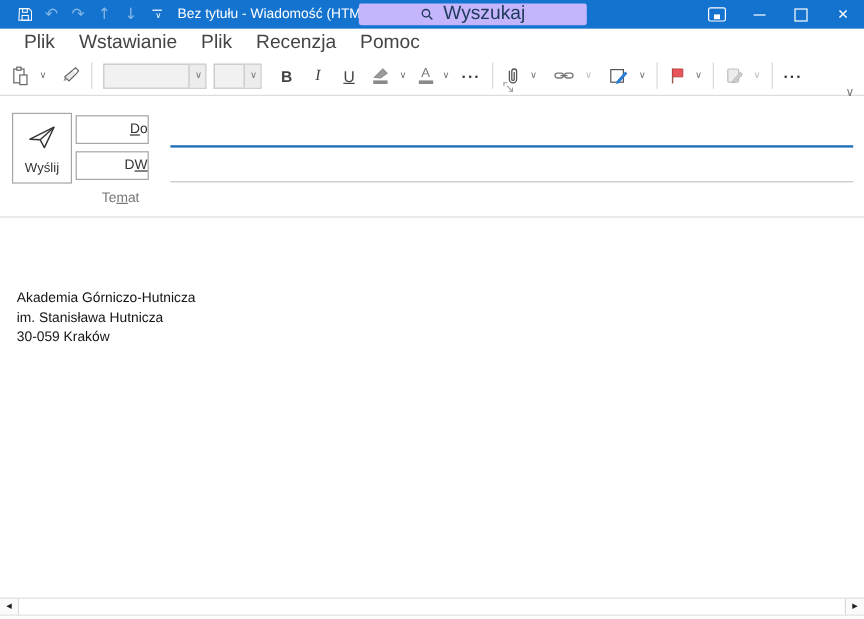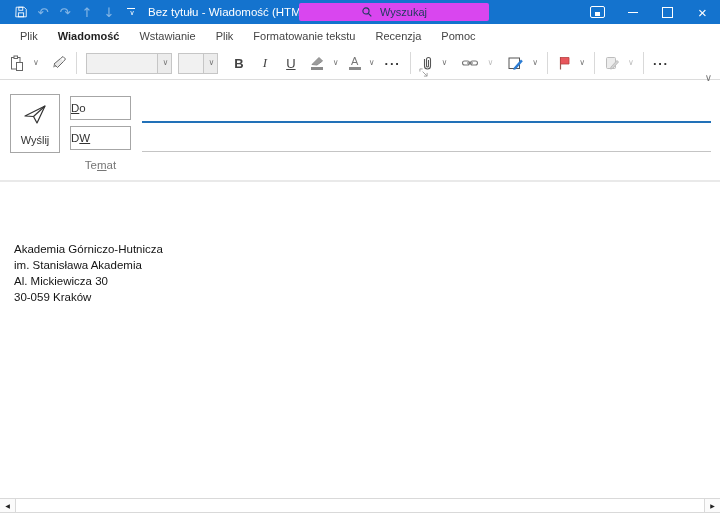--- a/index.html
+++ b/index.html
@@ -8,33 +8,33 @@
 
   
   .titlebar{position:absolute;left:0;top:0;width:720px;height:24px;background:#1473ce;}
   .qat{position:absolute;left:10px;top:0;height:24px;display:flex;align-items:center;}
   .qat-btn{width:22px;height:24px;display:flex;align-items:center;justify-content:center;}
   .qat-arrow{font-family:"DejaVu Sans",sans-serif;font-size:13px;color:rgba(255,255,255,.48);line-height:1;}
   .qat-cust{display:flex;flex-direction:column;align-items:center;width:14px;}
   .qat-cust .bar{width:8px;height:1px;background:#fff;margin-bottom:1px;}
   .qat-cust .chev{font-family:"DejaVu Sans",sans-serif;font-size:7px;color:#fff;line-height:6px;}
   .win-title{position:absolute;left:148px;top:0;height:24px;line-height:24px;color:#fff;font-size:11.5px;white-space:nowrap;}
-  .searchbox{position:absolute;left:299px;top:3px;width:190px;height:18px;background:#d946ef;border-radius:2px;
-             display:flex;align-items:center;justify-content:center;gap:7px;color:#1d3a5a;font-size:11px;}
+  .searchbox{position:absolute;left:299px;top:3px;width:190px;height:18px;background:#c4b5fd;border-radius:2px;
+             display:flex;align-items:center;justify-content:center;gap:7px;color:#1d3a5a;font-size:16px;}
   .winctrl{position:absolute;right:0;top:0;height:24px;display:flex;}
   .winctrl .wbtn{width:35px;height:24px;display:flex;align-items:center;justify-content:center;color:#fff;}
   .min-bar{width:10px;height:1px;background:#fff;}
   .max-box{width:9px;height:9px;border:1px solid #fff;}
   .close-x{font-size:15px;line-height:1;}
   .ribbonopt-box{width:13px;height:10px;border:1px solid #fff;border-radius:2px;display:flex;align-items:flex-end;justify-content:center;}
   .ribbonopt-box .dot{width:5px;height:4px;background:#fff;margin-bottom:1px;}
 
   
   .tabs{position:absolute;left:0;top:24px;width:720px;height:23px;background:#fff;display:flex;align-items:stretch;padding-left:10px;box-sizing:border-box;}
-  .tab{display:flex;align-items:center;padding:12px 10px;font-size:11px;color:#444;box-sizing:border-box;border-bottom:3px solid transparent;}
+  .tab{display:flex;align-items:center;padding:12px 10px;font-size:16px;color:#444;box-sizing:border-box;border-bottom:3px solid transparent;}
   .tab.active{color:#1e1e1e;font-weight:bold;border-bottom:3px solid #0f6cbd;}
 
   
   .ribbon{position:absolute;left:0;top:47px;width:720px;height:33px;background:#fff;border-bottom:1px solid #dcdcdc;
           display:flex;align-items:center;padding:0 6px;box-sizing:border-box;}
   .rbtn{display:flex;align-items:center;justify-content:center;height:26px;padding:0 3px;color:#555;}
   .chev{font-family:"DejaVu Sans",sans-serif;font-size:8px;color:#777;margin-left:2px;line-height:1;}
   .chev.dis{color:#bdbdbd;}
   .sep{width:1px;height:22px;background:#d9d9d9;margin:0 6px;flex:none;}
   .combo{display:flex;height:21px;border:1px solid #c6c6c6;background:#f1f1f1;margin:0 3px;box-sizing:border-box;}
@@ -48,22 +48,22 @@
   .color-bar{width:12px;height:3px;background:#8a8a8a;margin-top:1px;}
   .dots{font-size:13px;font-weight:bold;color:#333;letter-spacing:1px;}
   .launcher{position:absolute;left:419px;top:21px;}
   .ribbon-collapse{position:absolute;right:8px;top:20px;}
 
   
   .msgheader{position:absolute;left:0;top:81px;width:720px;height:99px;background:#fff;}
   .send-btn{position:absolute;left:10px;top:13px;width:50px;height:59px;border:1px solid #a6a6a6;background:#fff;box-sizing:border-box;
             display:flex;flex-direction:column;align-items:center;justify-content:space-between;padding:8px 0 6px;}
   .send-label{font-size:11px;color:#333;}
-  .addr-btn{position:absolute;left:70px;width:61px;height:24px;border:1px solid #a6a6a6;background:#fff;box-sizing:border-box;
-            display:flex;align-items:center;justify-content:flex-start;font-size:11.5px;color:#333;}
+  .addr-btn{position:absolute;left:63px;width:61px;height:24px;border:1px solid #a6a6a6;background:#fff;box-sizing:border-box;
+            display:flex;align-items:center;justify-content:flex-end;font-size:11.5px;color:#333;}
   .accel{text-decoration:underline;}
   .to-btn{top:15px;} .cc-btn{top:45px;}
   .field{position:absolute;left:142px;right:9px;height:23px;font-size:11.5px;color:#222;}
   .to-field{top:16px;} .cc-field{top:46px;} .subj-field{top:74px;}
   .to-line{position:absolute;left:142px;right:9px;top:40px;height:2px;background:#2271b8;}
   .cc-line{position:absolute;left:142px;right:9px;top:70px;height:1px;background:#c4c4c4;}
   .subject-label{position:absolute;left:70px;top:78px;width:61px;text-align:center;font-size:11.5px;color:#767676;}
 
   .hdr-divider{position:absolute;left:0;top:180px;width:720px;height:2px;background:#e9e9e9;}
 
@@ -143,24 +143,22 @@
         <span class="max-box"></span>
       </div>
       <div class="wbtn">
         <span class="close-x">×</span>
       </div>
     </div>
   </div>
 
   <div class="tabs">
     <div class="tab">Plik</div>
-    <div class="tab active">Wiadomość</div>
     <div class="tab">Wstawianie</div>
     <div class="tab">Plik</div>
-    <div class="tab">Formatowanie tekstu</div>
     <div class="tab">Recenzja</div>
     <div class="tab">Pomoc</div>
   </div>
 
   <div class="ribbon">
 
     <div class="rbtn">
       <span>
         <svg width="16" height="17" viewBox="0 0 16 17" fill="none" stroke="#666" stroke-width="1">
           <rect x="2.5" y="2.5" width="8.5" height="11.5"></rect>
@@ -349,22 +347,21 @@
     <div class="subject-label"><span>Te</span><span class="accel">m</span><span>at</span></div>
     <div class="field subj-field"></div>
   </div>
 
   <div class="hdr-divider"></div>
 
   <div class="msgbody">
     <div class="sig">
       <div class="line"></div>
       <div class="line">Akademia Górniczo-Hutnicza</div>
-      <div class="line">im. Stanisława Akademia</div>
-      <div class="line">Al. Mickiewicza 30</div>
+      <div class="line">im. Stanisława Hutnicza</div>
       <div class="line">30-059 Kraków</div>
     </div>
   </div>
 
   <div class="hscroll">
     <div class="scr-btn left">
       <span>◀</span>
     </div>
     <div class="scr-thumb"></div>
     <div class="scr-btn right">

